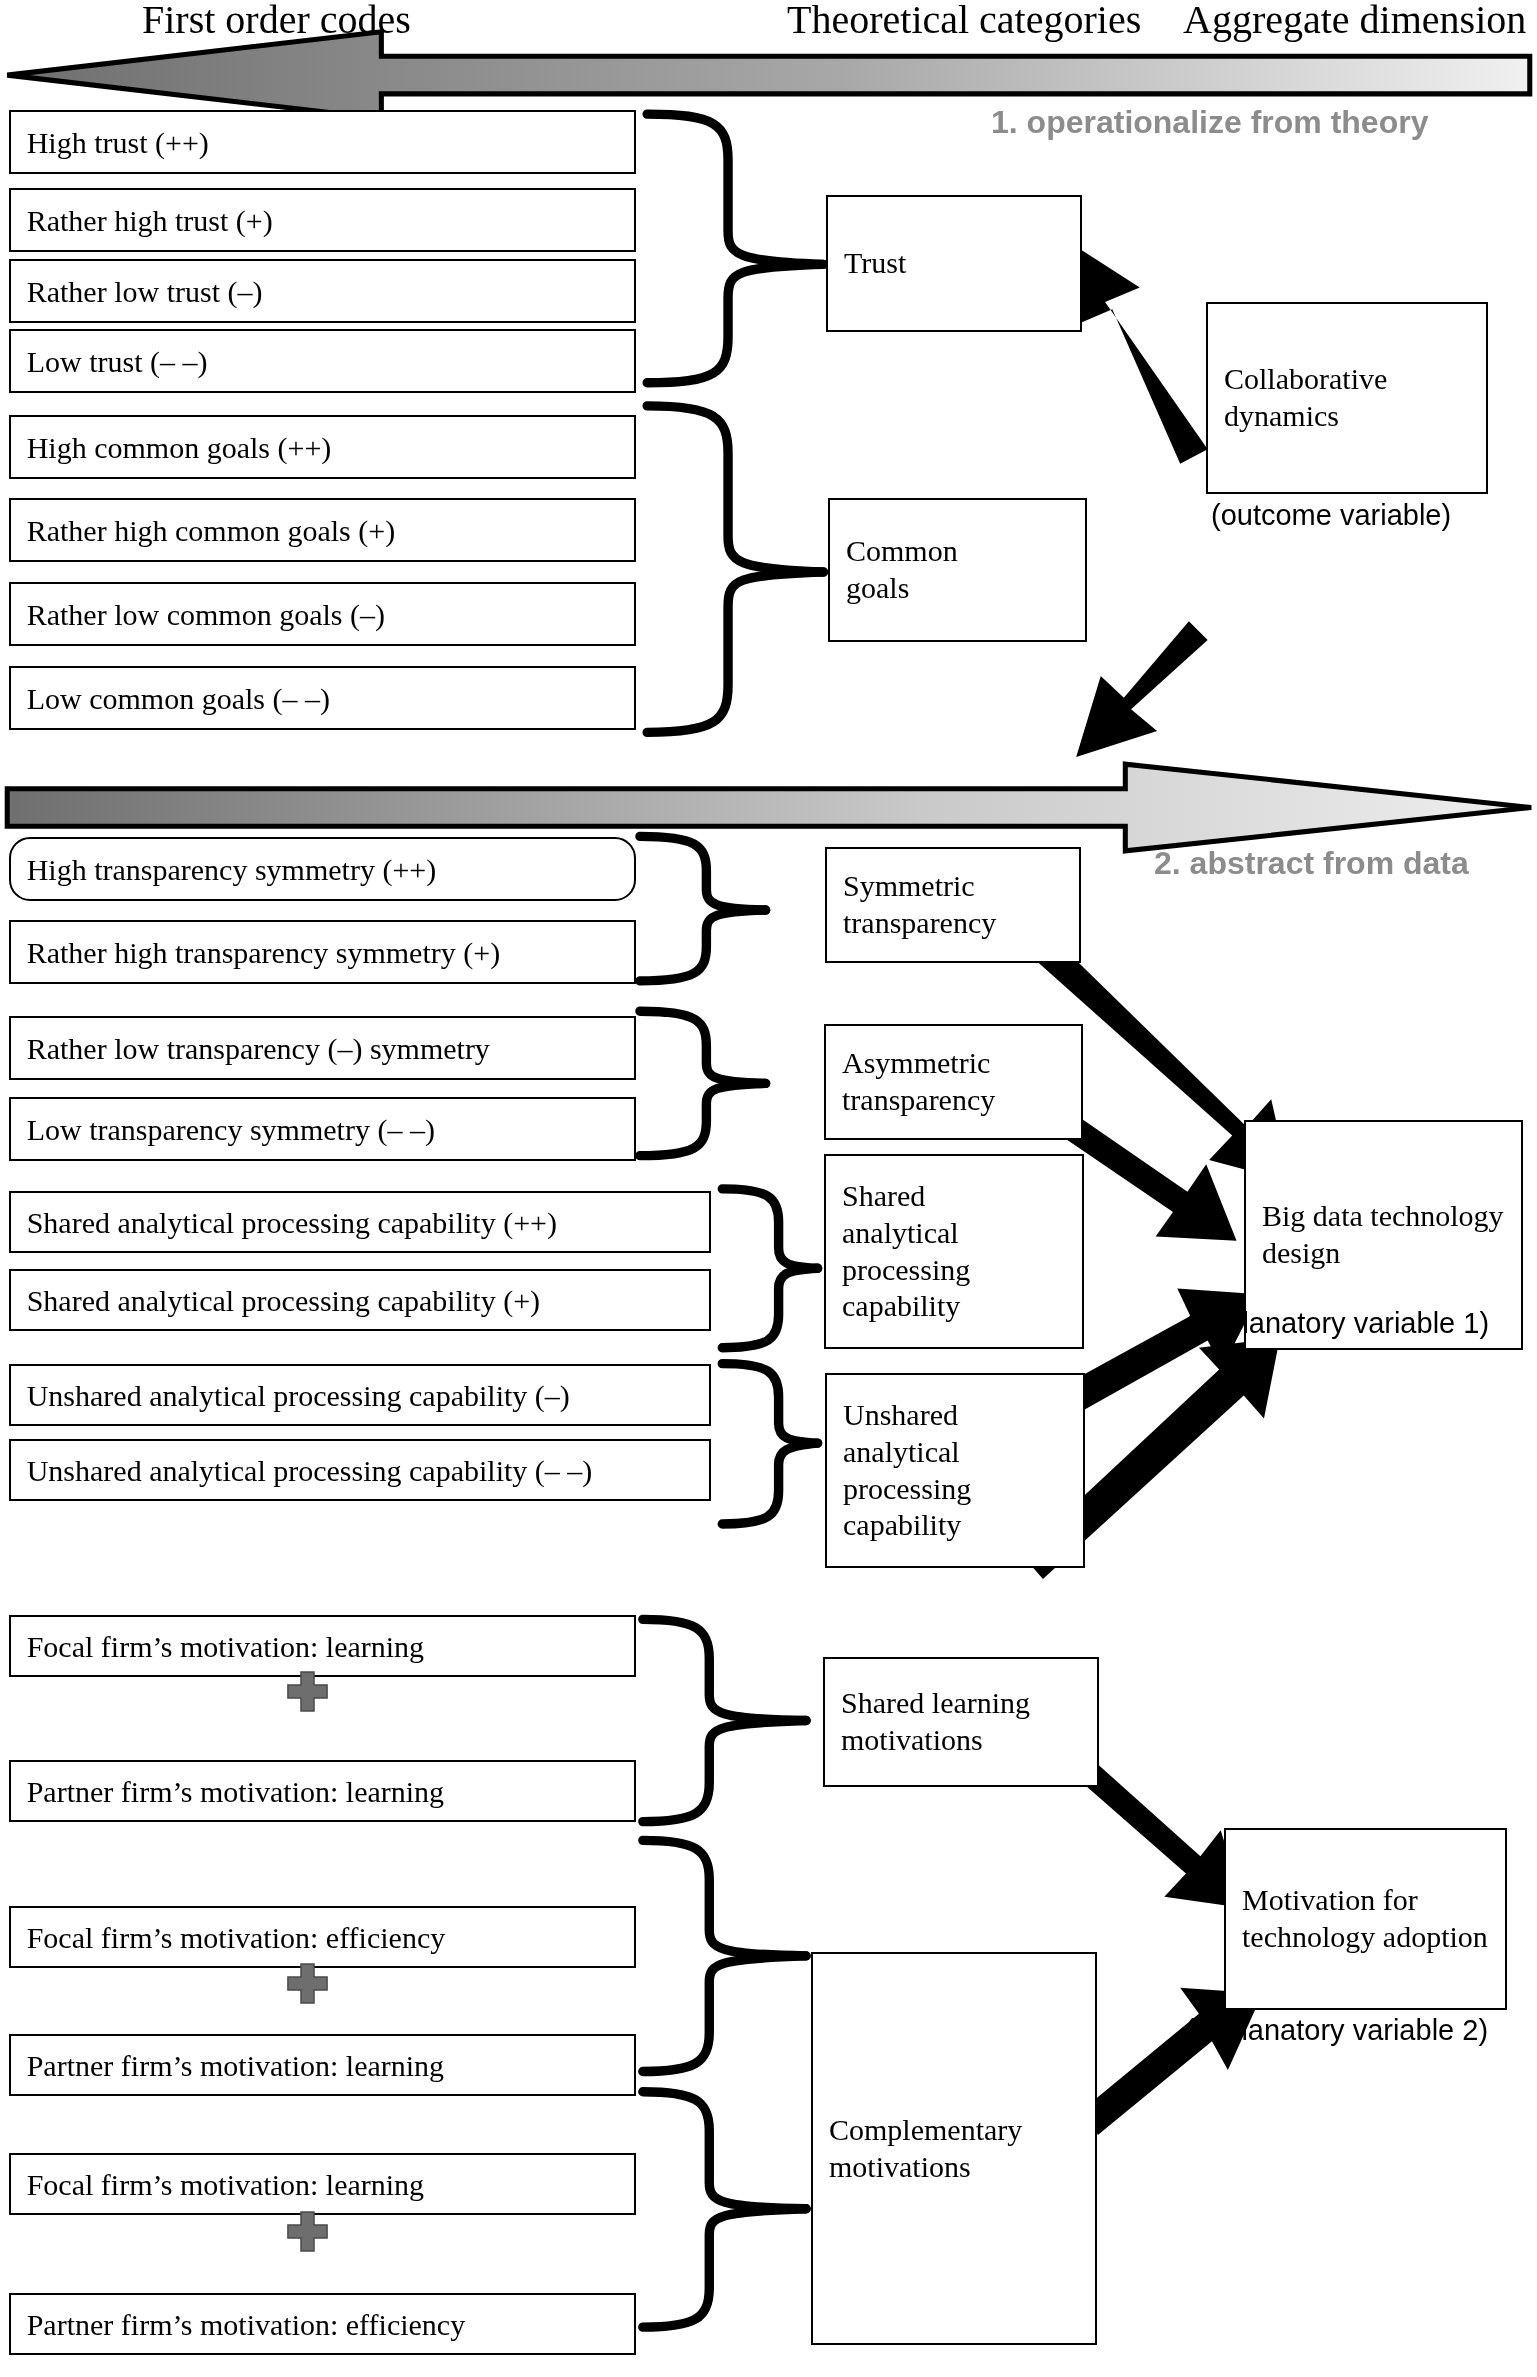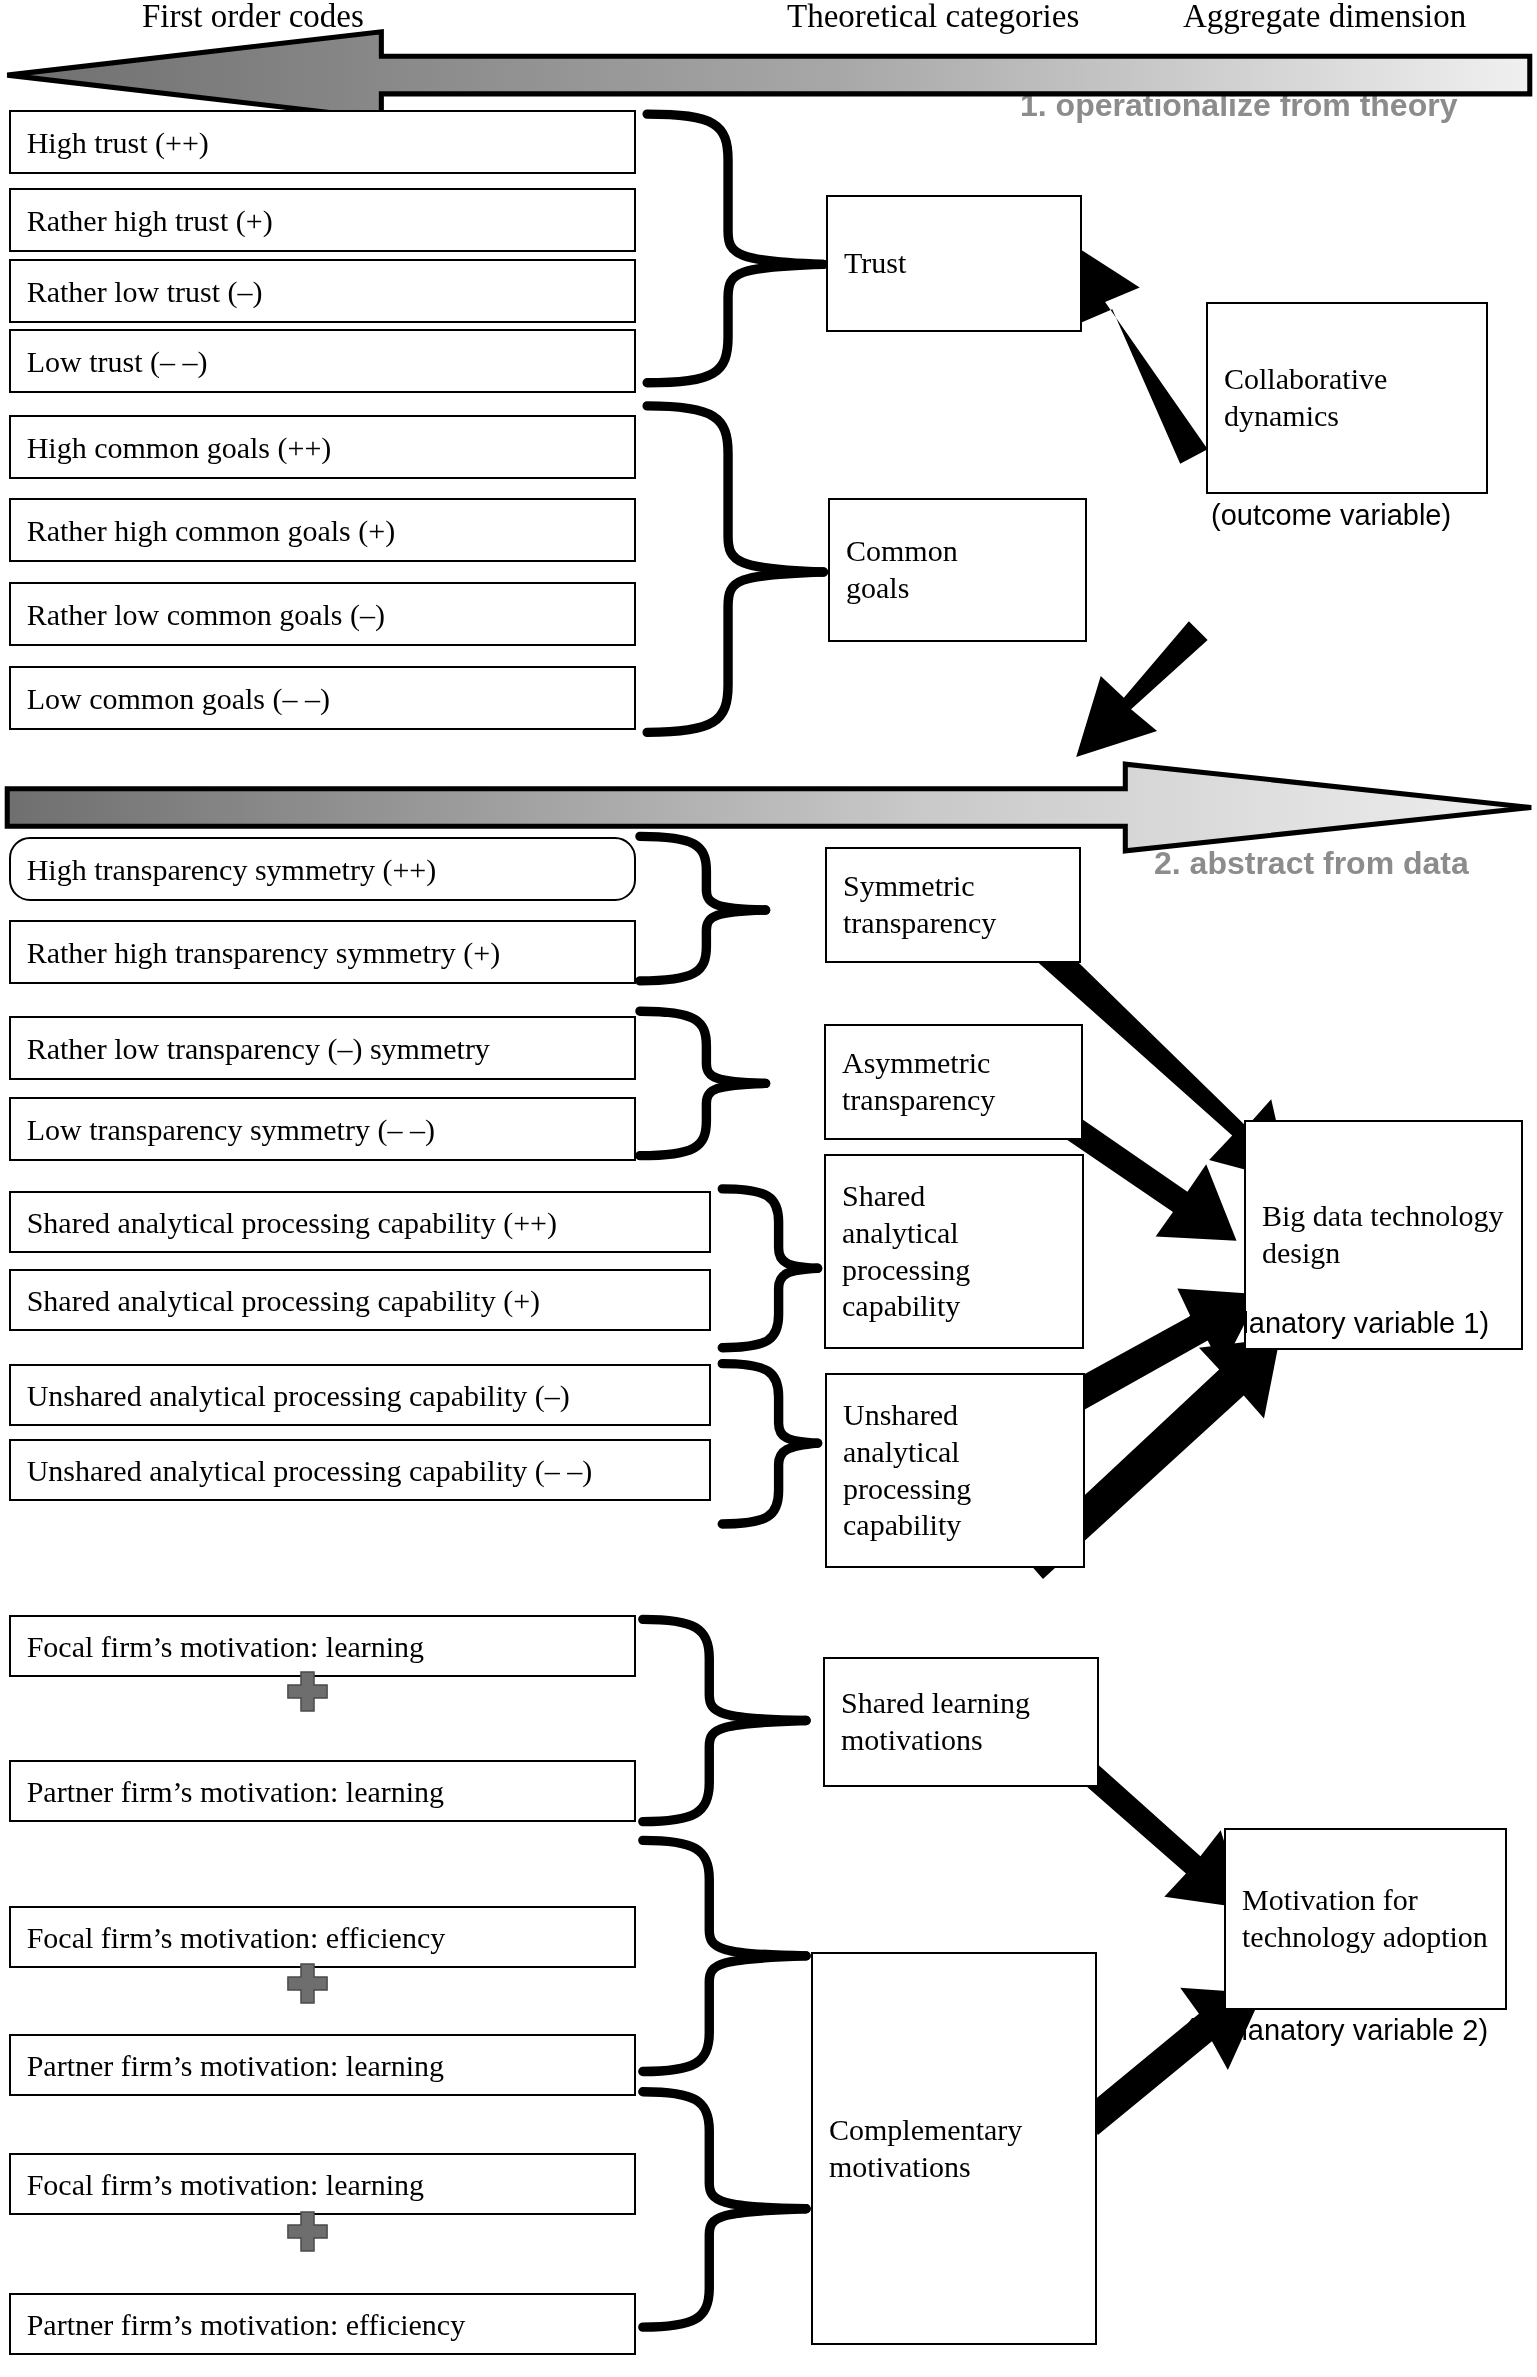--- a/index.html
+++ b/index.html
@@ -8,39 +8,39 @@
     font-family:"Liberation Serif", serif;
     color:#000;
   }
   #stage{position:absolute;left:0;top:0;width:1537px;height:2377px;}
   svg.layer{position:absolute;left:0;top:0;width:1537px;height:2377px;pointer-events:none;}
 
   
   .colhead{
     position:absolute;
     font-family:"Liberation Serif", serif;
-    font-size:33px;
+    font-size:40px;
     white-space:nowrap;
     line-height:1;
   }
   #hd-first{left:142px;top:0px;}
   #hd-theo{left:787px;top:0px;}
   #hd-agg{left:1183px;top:0px;}
 
   
   .stagelabel{
     position:absolute;
     font-family:"Liberation Sans", sans-serif;
     font-weight:bold;
     font-size:32px;
     color:#8c8c8c;
     white-space:nowrap;
     line-height:1;
   }
-  #sl-1{left:991px;top:89px;margin-left:29px;}
+  #sl-1{left:991px;top:106px;}
   #sl-2{left:1154px;top:847px;}
 
   
   .codebox{
     position:absolute;
     border:2.9px solid #000;
     background:#fff;
     box-sizing:border-box;
     display:flex;
     align-items:center;

